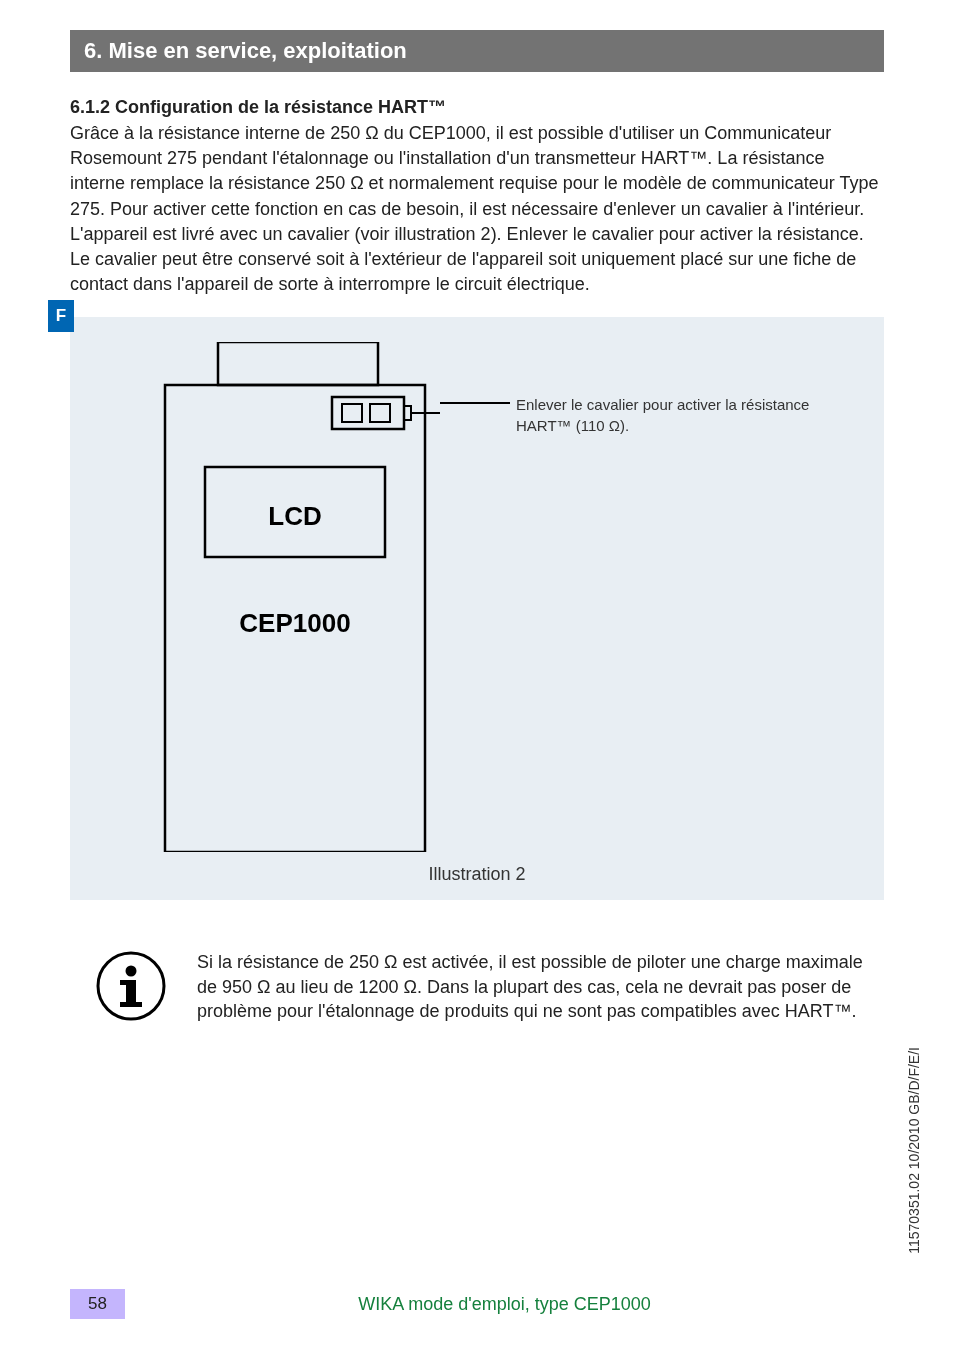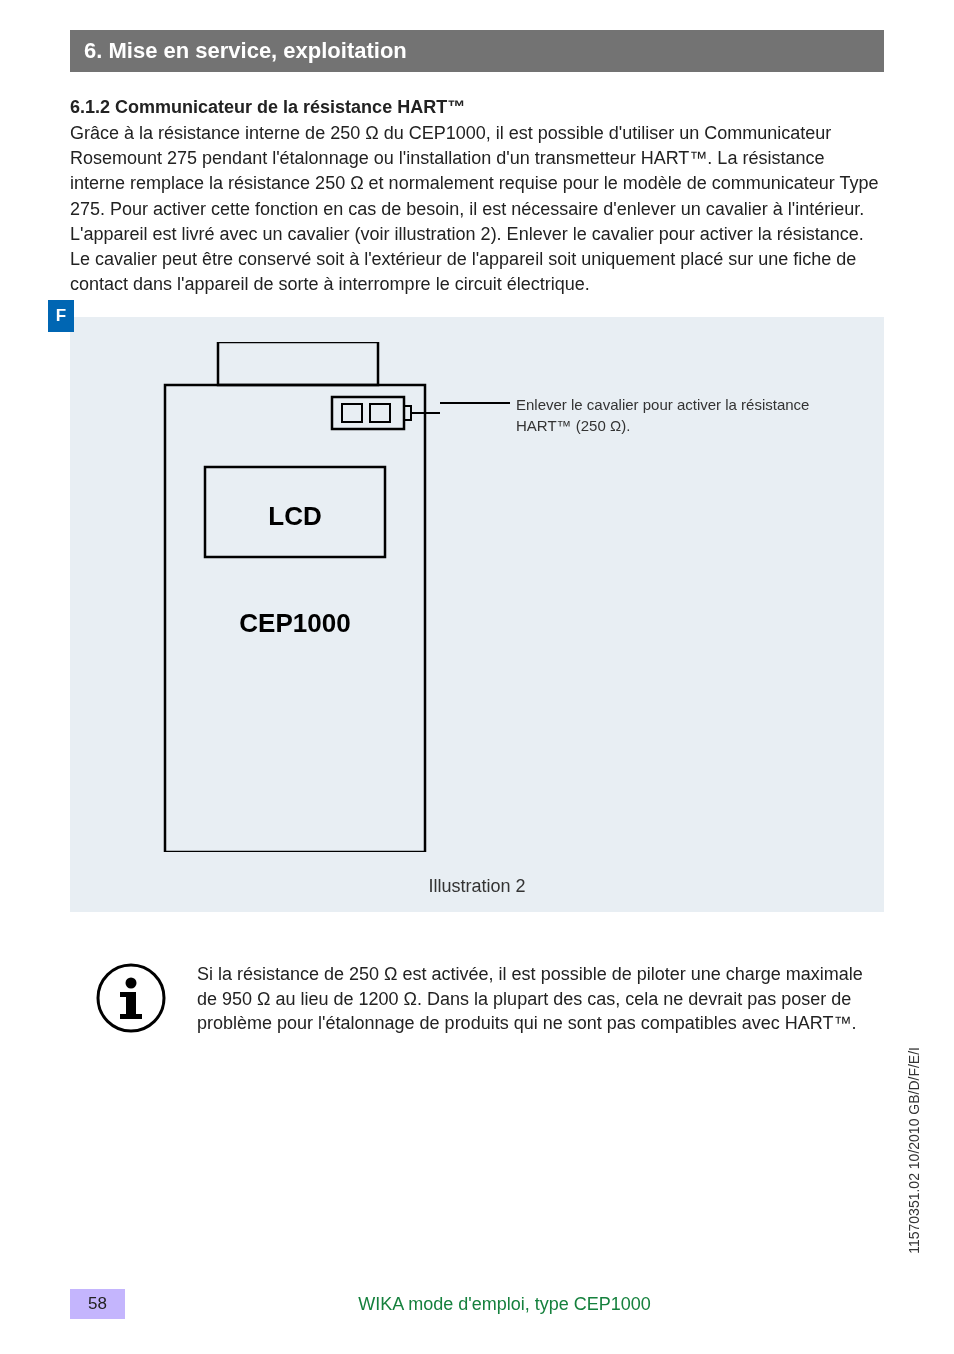--- a/index.html
+++ b/index.html
@@ -104,21 +104,21 @@
     
     .jumper-heading {
       font-size: 15px;
       color: #000;
     }
     
     .illustration-caption {
       text-align: center;
       font-size: 18px;
       color: #333;
-      margin-top: 20px;
+      margin-top: 8px;
     }
     
     .info-box {
       display: flex;
       align-items: flex-start;
       gap: 30px;
       margin-top: 40px;
       margin-left: 25px;
       margin-right: 10px;
     }
@@ -166,21 +166,21 @@
       font-size: 14px;
       color: #333;
     }
   </style>
 </head>
 <body>
 
 <div class="page">
   <div class="section-header">6. Mise en service, exploitation</div>
 
-  <div class="subsection-title">6.1.2 Communicateur de la résistance HART™</div>
+  <div class="subsection-title">6.1.2 Configuration de la résistance HART™</div>
 
   <div class="body-text">Grâce à la résistance interne de 250 Ω du CEP1000, il est possible d'utiliser un Communicateur Rosemount 275 pendant l'étalonnage ou l'installation d'un transmetteur HART™. La résistance interne remplace la résistance 250 Ω et normalement requise pour le modèle de communicateur Type 275. Pour activer cette fonction en cas de besoin, il est nécessaire d'enlever un cavalier à l'intérieur. L'appareil est livré avec un cavalier (voir illustration 2). Enlever le cavalier pour activer la résistance. Le cavalier peut être conservé soit à l'extérieur de l'appareil soit uniquement placé sur une fiche de contact dans l'appareil de sorte à interrompre le circuit électrique.</div>
 
   <div class="illustration-panel">
     <div class="diagram-container">
       <div class="device-diagram">
         <svg width="290" height="510" viewBox="0 0 290 510">
 
           <rect x="68" y="0" width="160" height="43" fill="none" stroke="#000" stroke-width="2.5"></rect>
 
@@ -200,21 +200,21 @@
 
           <text x="145" y="290" text-anchor="middle" font-family="Arial" font-size="26" font-weight="bold" fill="#000">CEP1000</text>
         </svg>
       </div>
 
       <div class="jumper-info">
         <div class="jumper-line">
           <div class="connector-line"></div>
           <div class="jumper-text">
             <div>Enlever le cavalier pour activer la résistance</div>
-            <div>HART™ (250 Ω).</div>
+            <div>HART™ (110 Ω).</div>
           </div>
         </div>
       </div>
     </div>
 
     <div class="illustration-caption">Illustration 2</div>
   </div>
 
   <div class="info-box">
     <div class="info-icon">

